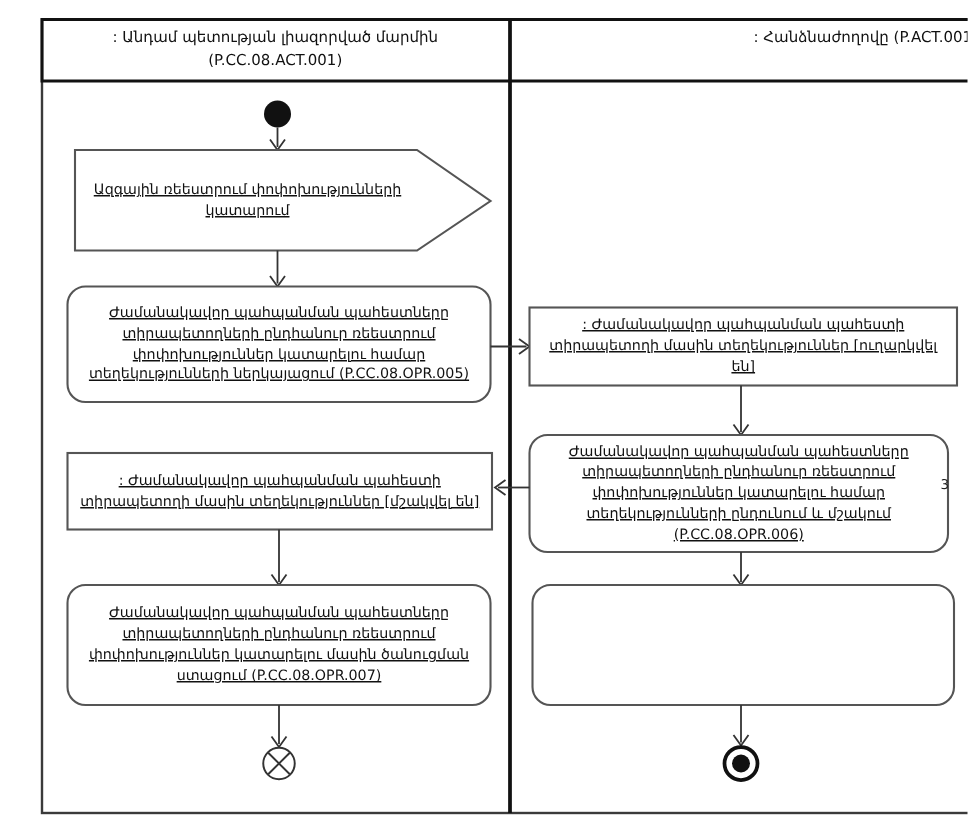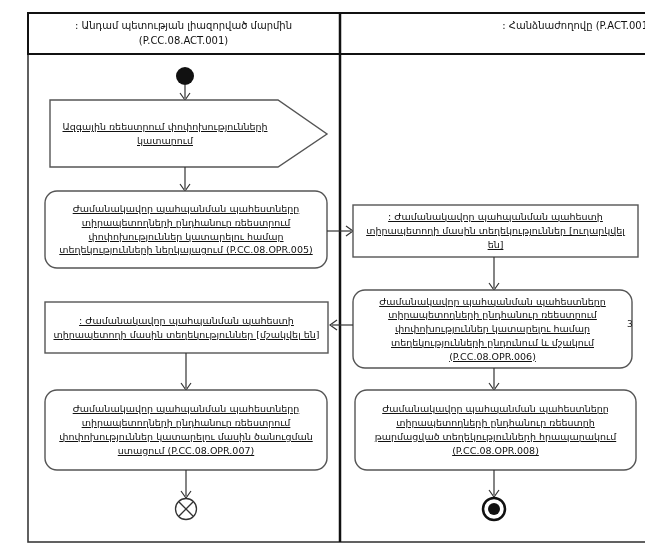--- a/index.html
+++ b/index.html
@@ -135,15 +135,14 @@
   <div class="lbl" style="left:341px;top:208px;width:269px;height:46px;">: Ժամանակավոր պահպանման պահեստի տիրապետողի մասին տեղեկություններ [ուղարկվել են]</div>
 
   <div class="lbl" style="left:340px;top:293px;width:265px;height:72px;">Ժամանակավոր պահպանման պահեստները տիրապետողների ընդհանուր ռեեստրում փոփոխություններ կատարելու համար տեղեկությունների ընդունում և մշակում (P.CC.08.OPR.006)</div>
 
   <div class="marker" style="left:607px;top:320px;">3</div>
 
   <div class="lbl" style="left:32px;top:305px;width:269px;height:45px;">: Ժամանակավոր պահպանման պահեստի տիրապետողի մասին տեղեկություններ [մշակվել են]</div>
 
   <div class="lbl" style="left:35px;top:393px;width:262px;height:74px;">Ժամանակավոր պահպանման պահեստները տիրապետողների ընդհանուր ռեեստրում փոփոխություններ կատարելու մասին ծանուցման ստացում (P.CC.08.OPR.007)</div>
 
-  <div class="lbl" style="left:343px;top:393px;width:265px;height:74px;">Ժամանակավոր պահպանման պահեստները տիրապետողների ընդհանուր ռեեստրի թարմացված տեղեկությունների հրապարակում (P.CC.08.OPR.008)</div>
 
 </div>
 
 </body></html>

